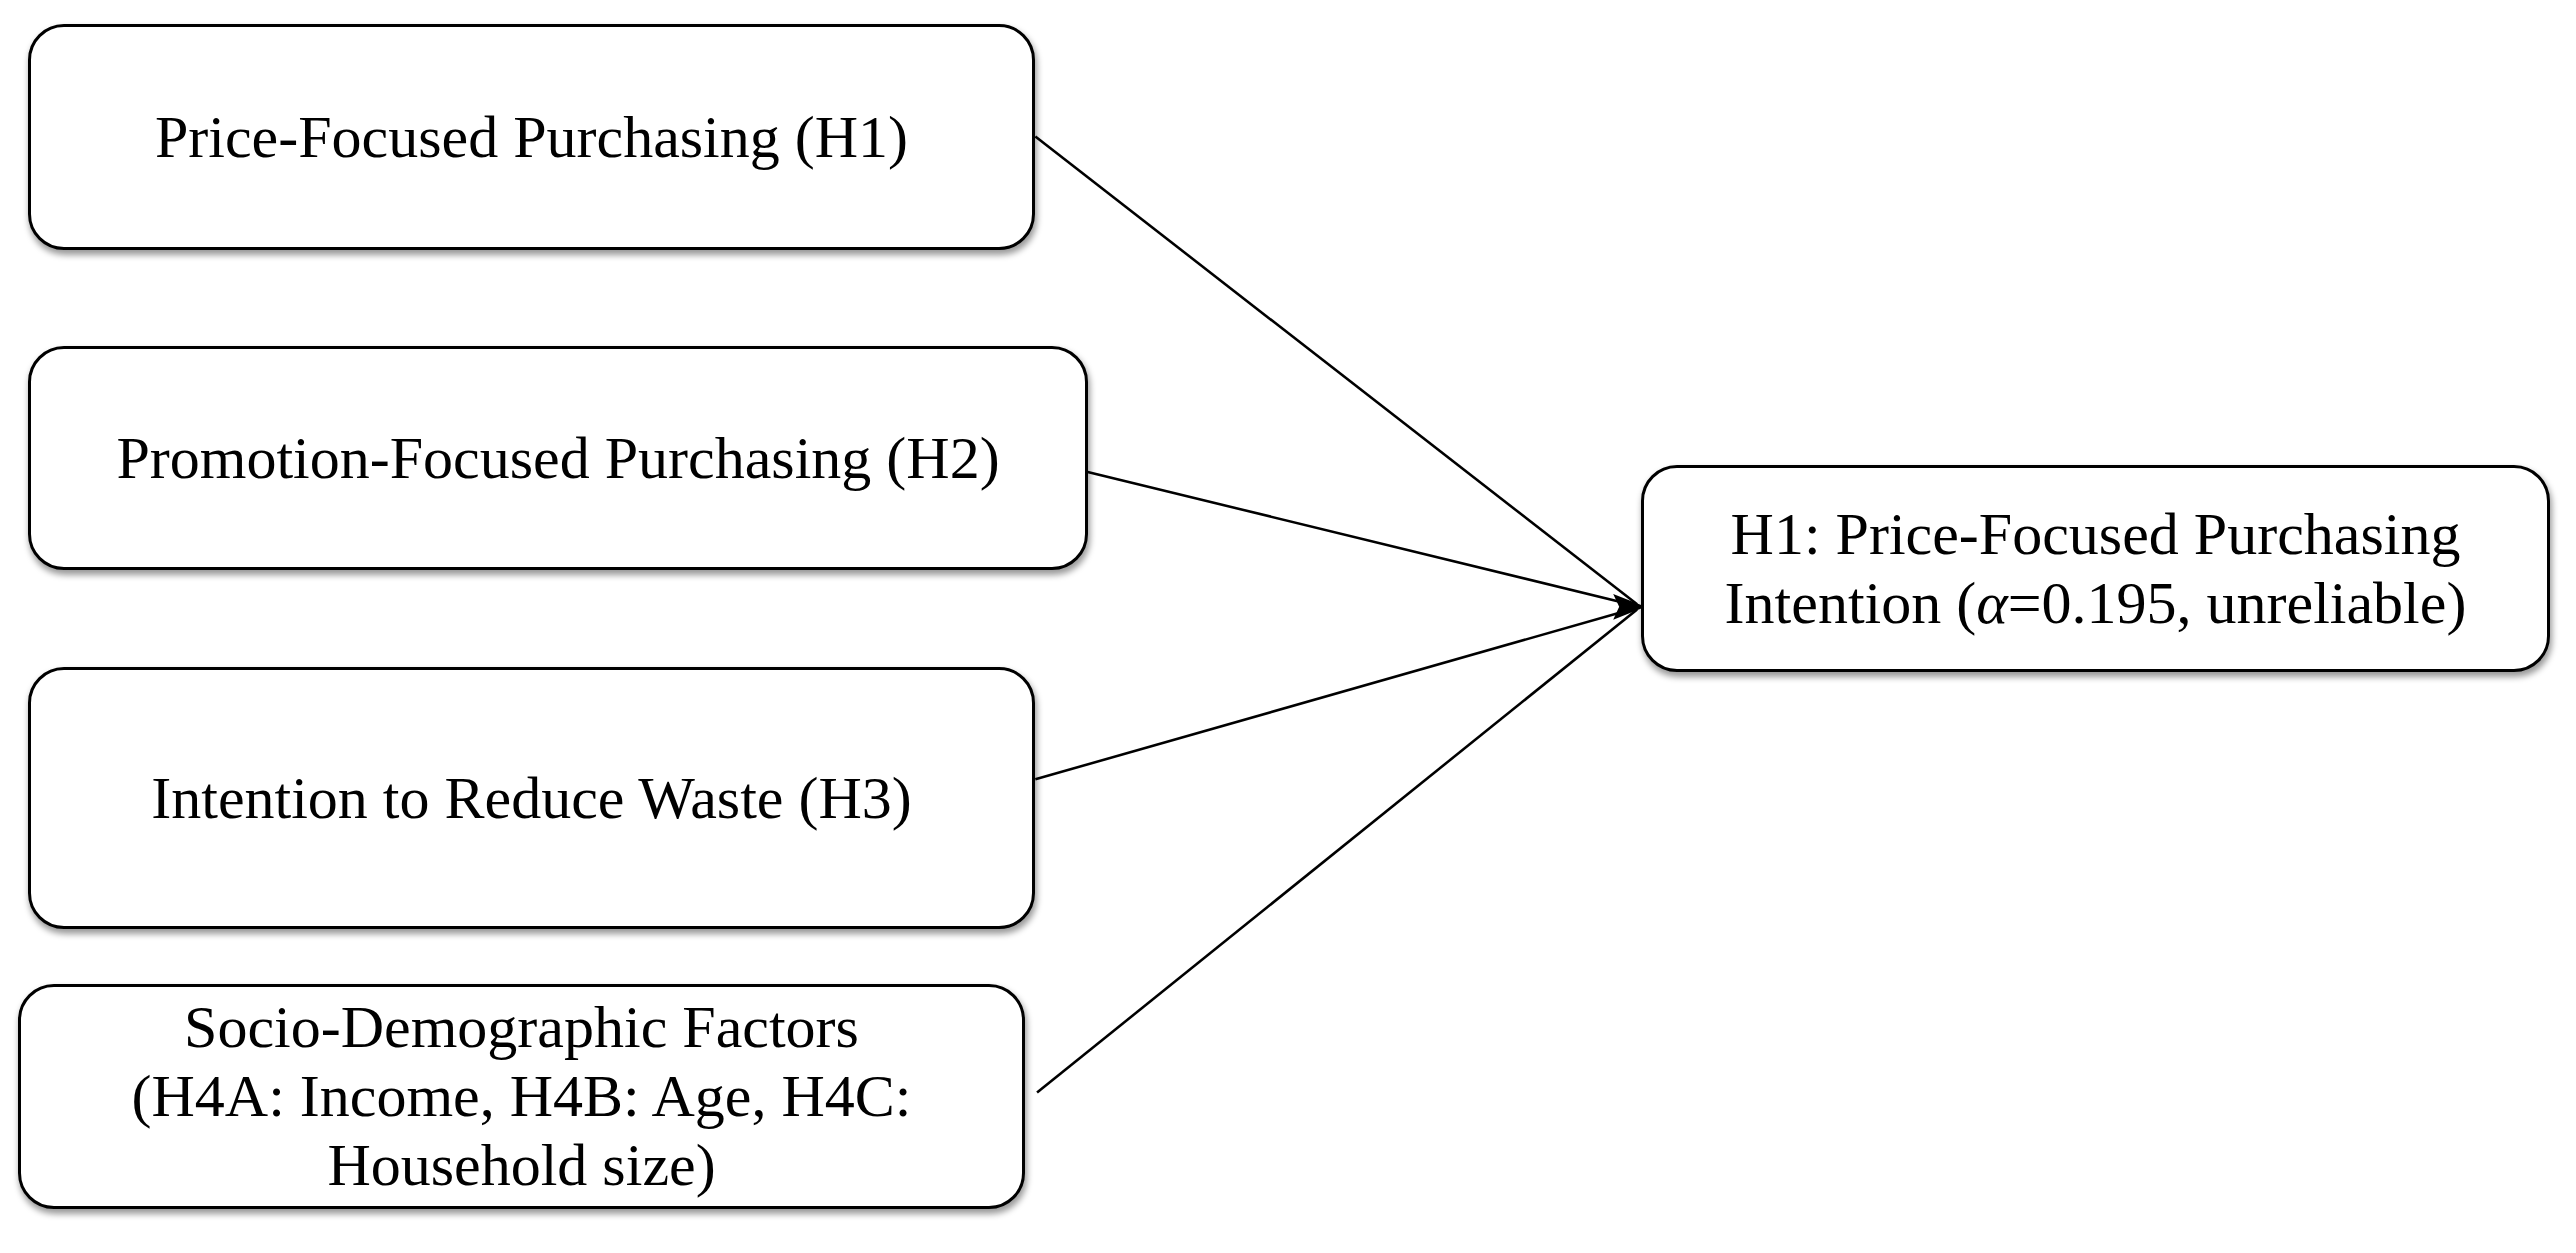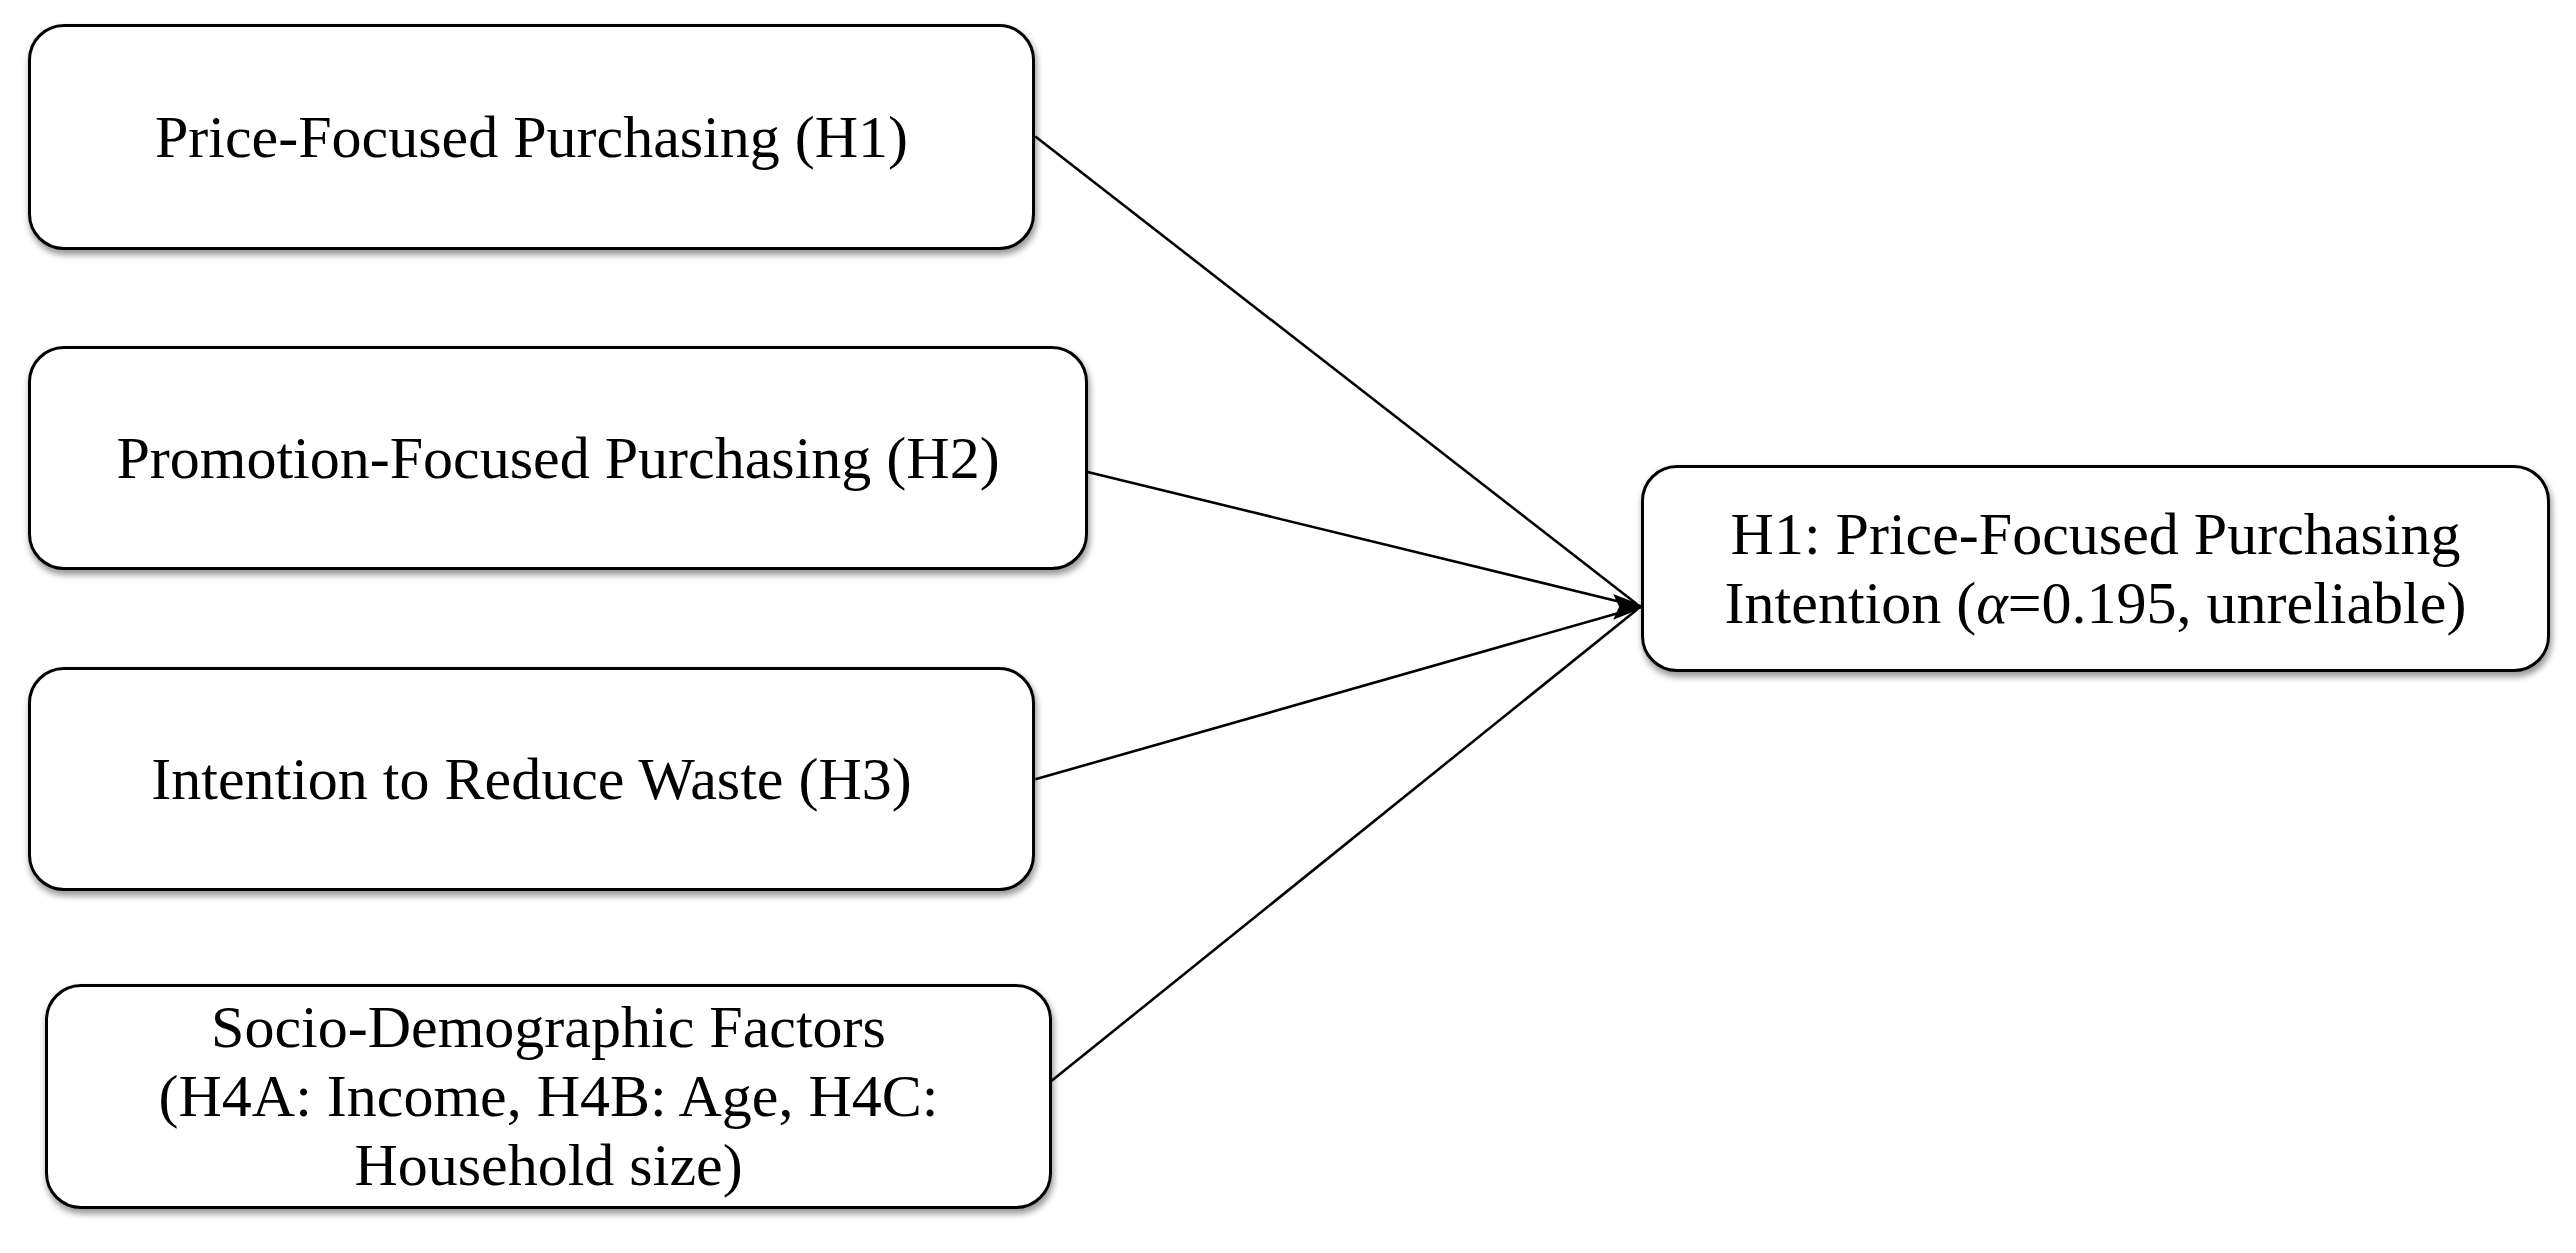--- a/index.html
+++ b/index.html
@@ -40,22 +40,22 @@
     z-index: 2;
     padding: 0 20.5px;
   }
   .box-line {
     font-size: 60px;
     line-height: 1.15;
     white-space: nowrap;
   }
   .factor-1 { left: 28px;   top: 24px;   width: 1007px; height: 226px; }
   .factor-2 { left: 28px;   top: 346px;  width: 1060px; height: 224px; }
-  .factor-3 { left: 28px;   top: 667px;  width: 1007px; height: 224px; }
-  .factor-4 { left: 45px;   top: 984px; width: 1007px; height: 225px; }
+  .factor-3 { left: 28px;   top: 667px;  width: 1007px; height: 262px; }
+  .factor-4 { left: 18px;   top: 984px; width: 1007px; height: 225px; }
   .outcome  { left: 1641px; top: 465px;  width: 909px; height: 207px; }
   .alpha {
     font-style: italic;
   }
 </style>
 </head>
 <body>
 
 <div class="diagram">
 

